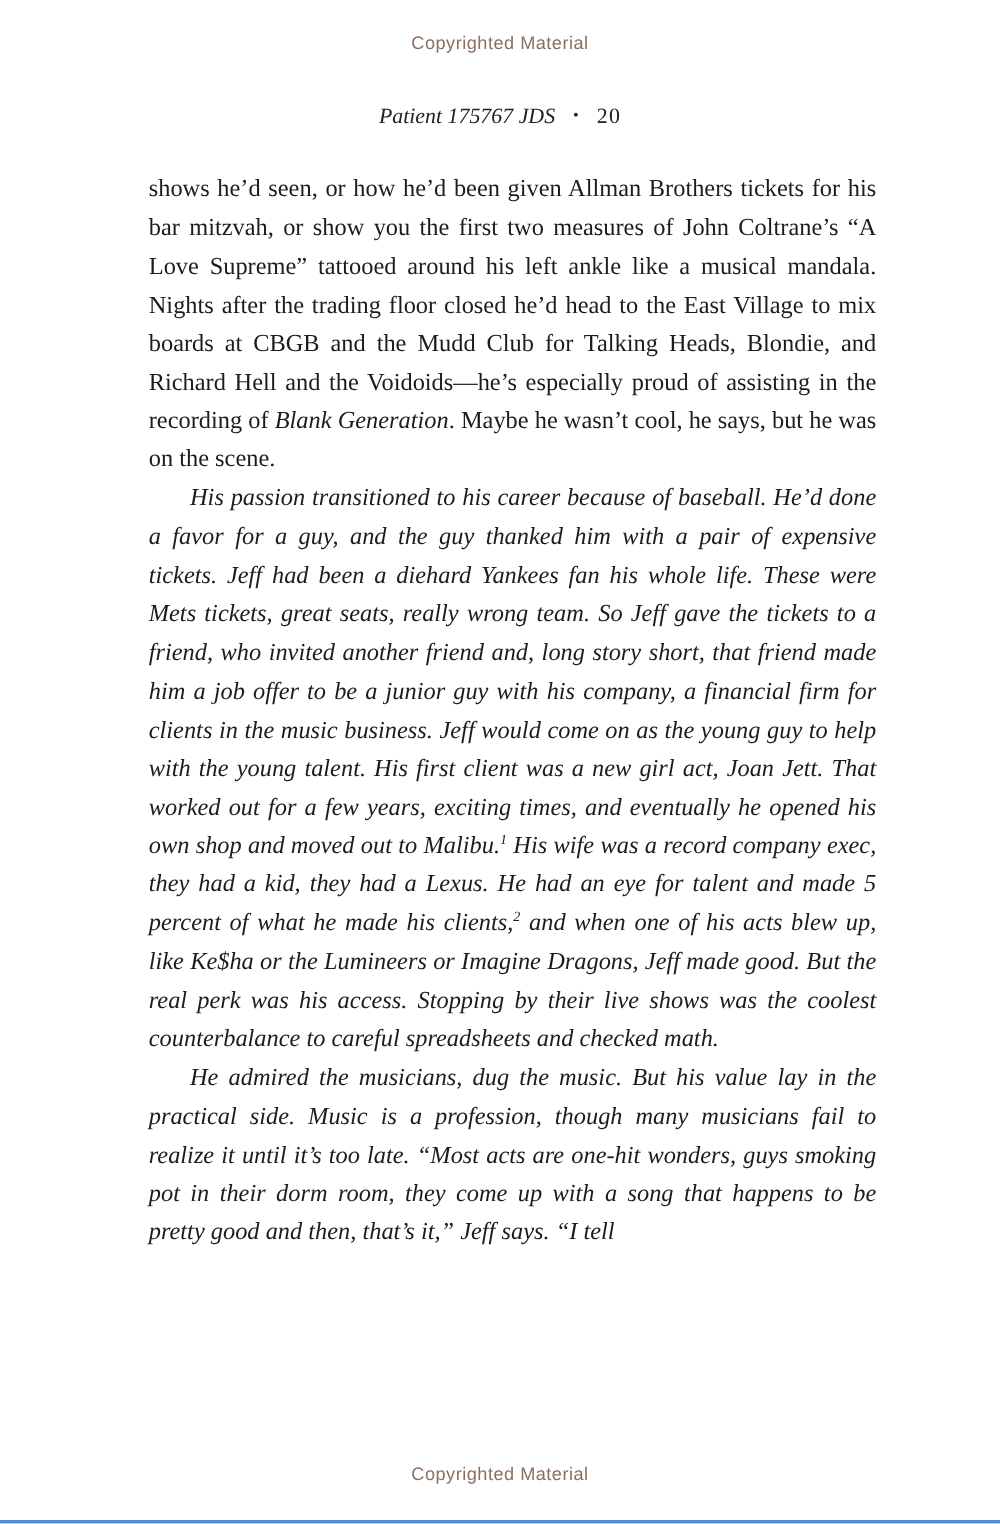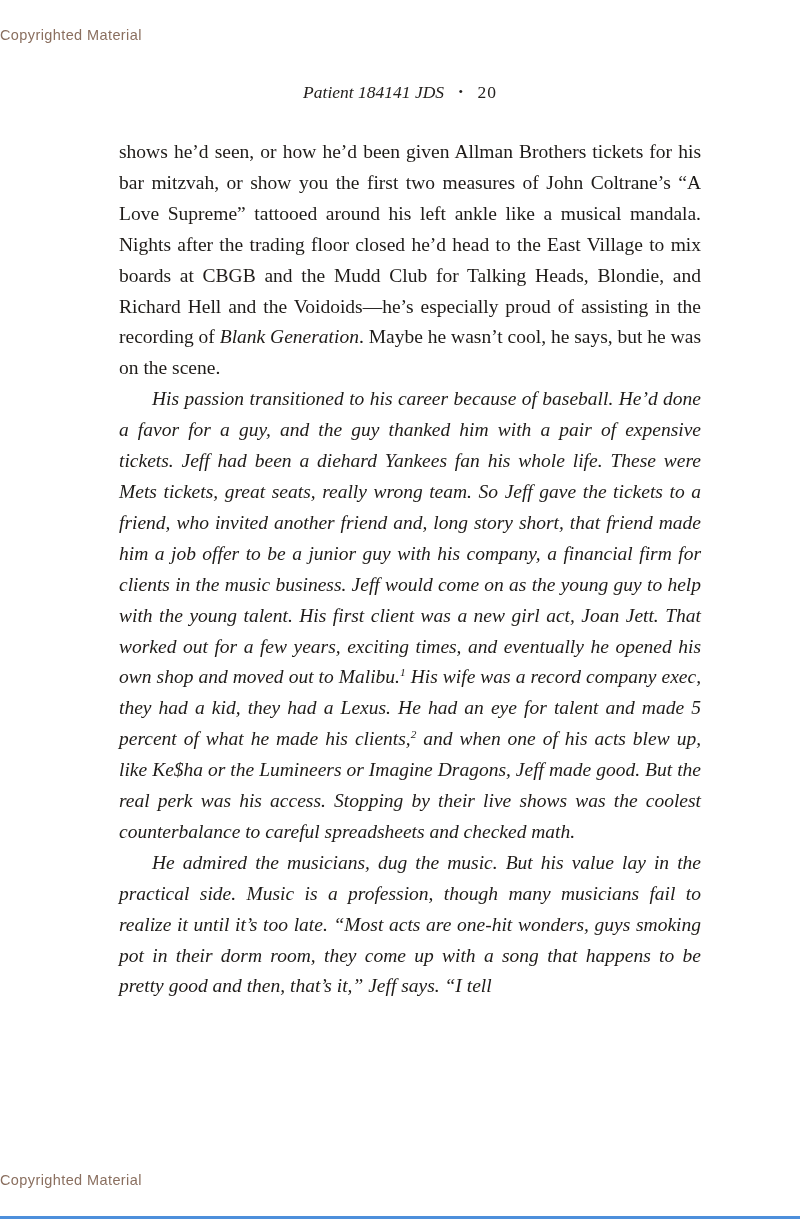--- a/index.html
+++ b/index.html
@@ -12,21 +12,21 @@
     width: 800px;
     height: 1219px;
     background: #ffffff;
     overflow: hidden;
     font-family: "Liberation Serif", serif;
   }
   .copyright {
     position: absolute;
     left: 0;
     width: 100%;
-    text-align: left;
+    text-align: center;
     font-family: "Liberation Sans", sans-serif;
     font-size: 14.5px;
     letter-spacing: 0.4px;
     color: #8a6f5f;
   }
   .copyright.top { top: 27px; }
   .copyright.bottom { top: 1172px; }
   .running-header {
     position: absolute;
     top: 82px;
@@ -83,21 +83,21 @@
   }
 </style>
 </head>
 <body>
 
 <div class="page">
 
   <div class="copyright top">Copyrighted Material</div>
 
   <div class="running-header">
-    <span class="rh-title">Patient 184141 JDS</span>
+    <span class="rh-title">Patient 175767 JDS</span>
     <span class="rh-sep">•</span>
     <span class="rh-page">20</span>
   </div>
 
   <div class="body-text">
       <p class="no-indent"><span>shows he’d seen, or how he’d been given Allman Brothers tickets for his bar mitzvah, or show you the first two measures of John Coltrane’s “A Love Supreme” tattooed around his left ankle like a musical mandala. Nights after the trading floor closed he’d head to the East Village to mix boards at CBGB and the Mudd Club for Talking Heads, Blondie, and Richard Hell and the Voidoids—he’s especially proud of assisting in the recording of </span><em>Blank Generation</em><span>. Maybe he wasn’t cool, he says, but he was on the scene.</span></p>
       <p class="indent"><span>His passion transitioned to his career because of baseball. He’d done a favor for a guy, and the guy thanked him with a pair of expensive tickets. Jeff had been a diehard Yankees fan his whole life. These were Mets tickets, great seats, really wrong team. So Jeff gave the tickets to a friend, who invited another friend and, long story short, that friend made him a job offer to be a junior guy with his company, a financial firm for clients in the music business. Jeff would come on as the young guy to help with the young talent. His first client was a new girl act, Joan Jett. That worked out for a few years, exciting times, and eventually he opened his own shop and moved out to Malibu.</span><sup>1</sup><span> His wife was a record company exec, they had a kid, they had a Lexus. He had an eye for talent and made 5 percent of what he made his clients,</span><sup>2</sup><span> and when one of his acts blew up, like Ke$ha or the Lumineers or Imagine Dragons, Jeff made good. But the real perk was his access. Stopping by their live shows was the coolest counterbalance to careful spreadsheets and checked math.</span></p>
       <p class="indent"><span>He admired the musicians, dug the music. But his value lay in the practical side. Music is a profession, though many musicians fail to realize it until it’s too late. “Most acts are one-hit wonders, guys smoking pot in their dorm room, they come up with a song that happens to be pretty good and then, that’s it,” Jeff says. “I tell</span></p>
     </div>
 

